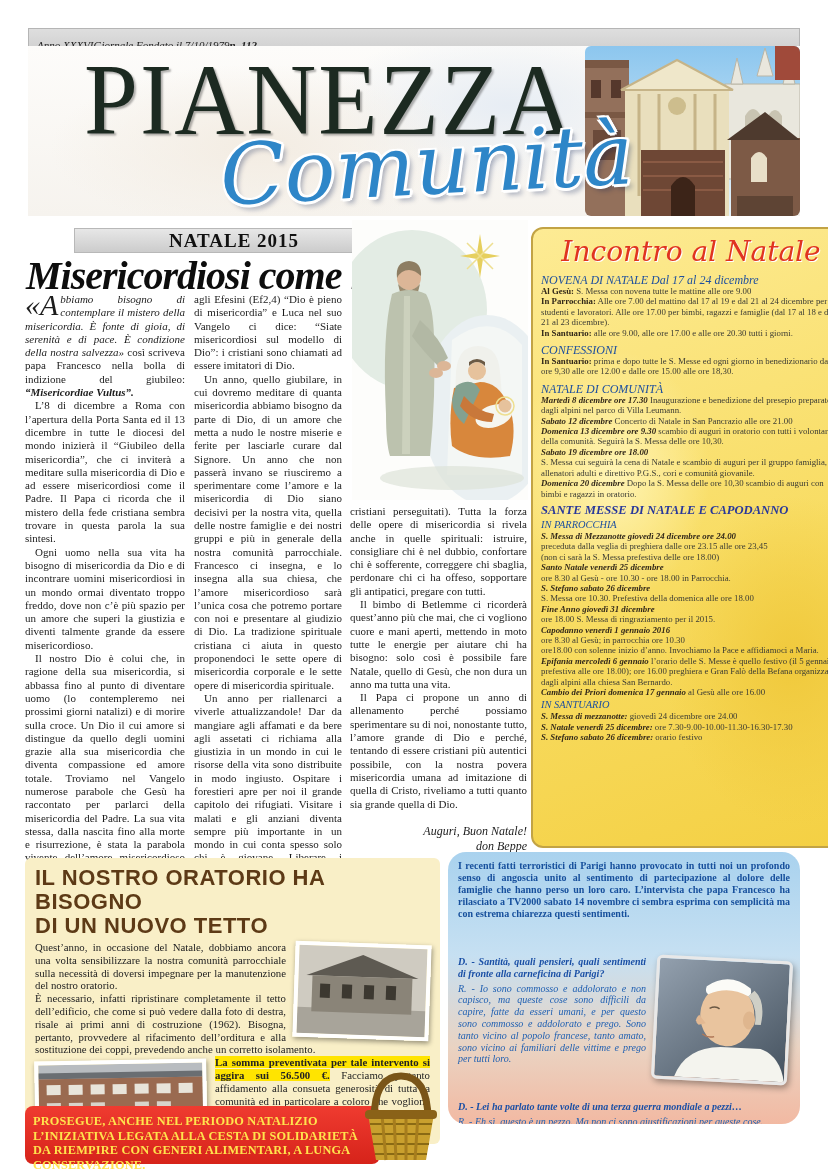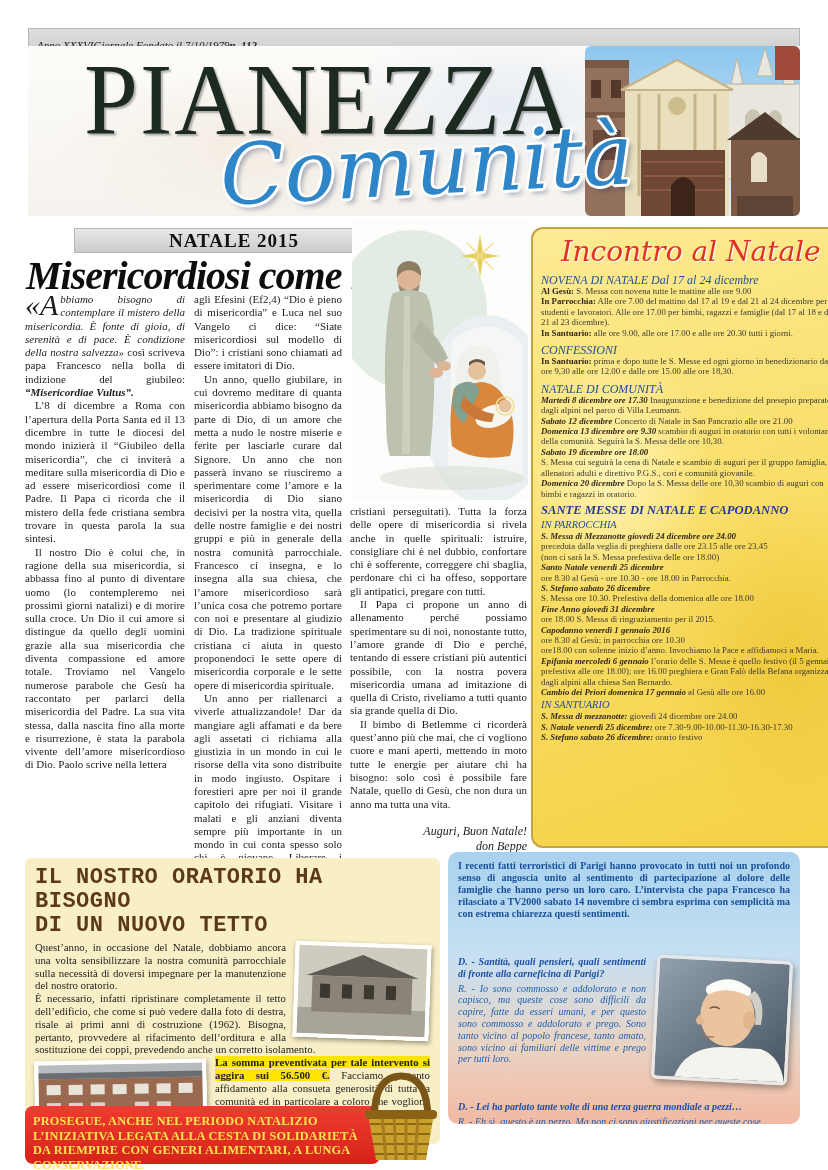--- a/index.html
+++ b/index.html
@@ -56,39 +56,39 @@
                  text-align:center;margin:2px 0 4px;text-shadow:1px 1px 0 #fff;}
   .sidebar-lines p{margin:0;font-size:8.8px;line-height:10.4px;color:#3b3b33;}
   .sidebar-lines p b{color:#33291a;}
   .sidebar-lines p.sec{color:#1d4f9e;font-weight:normal;font-style:italic;font-size:12px;line-height:12px;margin-top:6px;}
   .sidebar-lines p.big{color:#28389b;font-weight:bold;font-style:italic;font-size:12.6px;line-height:14px;margin-top:4px;}
   .sidebar-lines p.sub{color:#1d4f9e;font-weight:normal;font-style:italic;font-size:10.4px;line-height:12px;margin-top:2px;}
 
   
   .oratorio{position:absolute;left:25px;top:858px;width:415px;height:286px;background:#f9efc7;
             border-radius:6px;box-sizing:border-box;padding:8px 10px;overflow:hidden;}
-  .ora-title{font-family:Liberation Mono, monospace;font-weight:bold;font-size:22px;line-height:24px;
+  .ora-title{font-family:Liberation Sans, sans-serif;font-weight:bold;font-size:22px;line-height:24px;
              color:#5d3a16;letter-spacing:0.5px;margin:0;}
   .ora-body{margin-top:3px;font-size:10.8px;line-height:12.8px;text-align:justify;color:#222;}
   .ora-body p{margin:0;}
   .photo-old{float:right;width:128px;height:88px;margin:2px 0 4px 8px;border:4px solid #fff;
              transform:rotate(2deg);box-shadow:1px 2px 5px rgba(0,0,0,.4);}
   .photo-new{float:left;width:164px;height:92px;margin:4px 8px 2px 0;border:4px solid #fff;
              transform:rotate(-1deg);box-shadow:1px 2px 5px rgba(0,0,0,.4);}
   .hl{background:#ffe400;font-weight:bold;}
   .works{font-weight:bold;}
 
   
   .solidarity{position:absolute;left:25px;top:1106px;width:355px;height:58px;border-radius:8px;
               background:linear-gradient(#ef3b30,#d6231a);box-sizing:border-box;padding:8px 8px;
               color:#ffe44d;font-weight:bold;font-size:12.3px;line-height:14.5px;letter-spacing:0.2px;z-index:4;}
   .basket{position:absolute;left:360px;top:1066px;width:82px;height:100px;z-index:5;}
 
   
-  .interview{position:absolute;left:448px;top:852px;width:352px;height:272px;border-radius:10px;
+  .interview{position:absolute;left:448px;top:852px;width:352px;height:272px;border-radius:18px;
      box-sizing:border-box;padding:8px 10px;overflow:hidden;
      background:linear-gradient(180deg,#a9d2ee 0%,#c6e0f2 38%,#ead3c2 72%,#f2b9a2 100%);}
   .int-intro{margin:0 0 4px;font-weight:bold;font-size:10px;line-height:12px;color:#164f9c;text-align:justify;}
   .pope{float:right;width:130px;height:118px;margin:2px 0 4px 8px;border:3px solid #e8e8e8;
         border-radius:6px;transform:rotate(3deg);box-shadow:2px 3px 6px rgba(0,0,0,.35);overflow:hidden;}
   .qa p{margin:0 0 3px;font-size:10px;line-height:11.8px;font-style:italic;color:#2060b2;text-align:justify;}
   .qa p.q{font-weight:bold;color:#1a4fa5;margin-top:36px;}
 </style>
 </head>
 <body>
@@ -150,31 +150,32 @@
       <rect x="190" y="0" width="25" height="34" fill="#a04a3a"></rect>
     </svg>
   </div>
 
   <div class="kicker">NATALE 2015</div>
   <div class="art-title">Misericordiosi come il Padre</div>
 
   <div class="col col1">
       <p class="lead"><i>«Abbiamo bisogno di contemplare il mistero della misericordia. È fonte di gioia, di serenità e di pace. È condizione della nostra salvezza» </i>così scriveva papa Francesco nella bolla di indizione del giubileo: <b><i>“Misericordiae Vultus”.</i></b></p>
       <p class="">L’8 di dicembre a Roma con l’apertura della Porta Santa ed il 13 dicembre in tutte le diocesi del mondo inizierà il “Giubileo della misericordia”, che ci inviterà a meditare sulla misericordia di Dio e ad essere misericordiosi come il Padre. Il Papa ci ricorda che il mistero della fede cristiana sembra trovare in questa parola la sua sintesi.</p>
+      <p class="">Ogni uomo nella sua vita ha bisogno di misericordia da Dio e di incontrare uomini misericordiosi in un mondo ormai diventato troppo freddo, dove non c’è più spazio per un amore che superi la giustizia e diventi talmente grande da essere misericordioso.</p>
       <p class="">Il nostro Dio è colui che, in ragione della sua misericordia, si abbassa fino al punto di diventare uomo (lo contempleremo nei prossimi giorni natalizi) e di morire sulla croce. Un Dio il cui amore si distingue da quello degli uomini grazie alla sua misericordia che diventa compassione ed amore totale. Troviamo nel Vangelo numerose parabole che Gesù ha raccontato per parlarci della misericordia del Padre. La sua vita stessa, dalla nascita fino alla morte e risurrezione, è stata la parabola vivente dell’amore misericordioso di Dio. Paolo scrive nella lettera</p>
     </div>
   <div class="col col2">
       <p class="cont">agli Efesini (Ef2,4) “Dio è pieno di misericordia” e Luca nel suo Vangelo ci dice: “Siate misericordiosi sul modello di Dio”: i cristiani sono chiamati ad essere imitatori di Dio.</p>
       <p class="">Un anno, quello giubilare, in cui dovremo meditare di quanta misericordia abbiamo bisogno da parte di Dio, di un amore che metta a nudo le nostre miserie e ferite per lasciarle curare dal Signore. Un anno che non passerà invano se riusciremo a sperimentare come l’amore e la misericordia di Dio siano decisivi per la nostra vita, quella delle nostre famiglie e dei nostri gruppi e più in generale della nostra comunità parrocchiale. Francesco ci insegna, e lo insegna alla sua chiesa, che l’amore misericordioso sarà l’unica cosa che potremo portare con noi e presentare al giudizio di Dio. La tradizione spirituale cristiana ci aiuta in questo proponendoci le sette opere di misericordia corporale e le sette opere di misericordia spirituale.</p>
       <p class="">Un anno per riallenarci a viverle attualizzandole! Dar da mangiare agli affamati e da bere agli assetati ci richiama alla giustizia in un mondo in cui le risorse della vita sono distribuite in modo ingiusto. Ospitare i forestieri apre per noi il grande capitolo dei rifugiati. Visitare i malati e gli anziani diventa sempre più importante in un mondo in cui conta spesso solo chi è giovane. Liberare i prigionieri significa migliorare ed umanizzare la loro situazione ed impegnarsi per coloro che ingiustamente sono in prigione (prigionieri politici, a causa della loro religione,</p>
     </div>
   <div class="col col3">
       <p class="cont">cristiani perseguitati). Tutta la forza delle opere di misericordia si rivela anche in quelle spirituali: istruire, consigliare chi è nel dubbio, confortare chi è sofferente, correggere chi sbaglia, perdonare chi ci ha offeso, sopportare gli antipatici, pregare con tutti.</p>
+      <p class="">Il bimbo di Betlemme ci ricorderà quest’anno più che mai, che ci vogliono cuore e mani aperti, mettendo in moto tutte le energie per aiutare chi ha bisogno: solo così è possibile fare Natale, quello di Gesù, che non dura un anno ma tutta una vita.</p>
       <p class="">Il Papa ci propone un anno di allenamento perché possiamo sperimentare su di noi, nonostante tutto, l’amore grande di Dio e perché, tentando di essere cristiani più autentici possibile, con la nostra povera misericordia umana ad imitazione di quella di Cristo, riveliamo a tutti quanto sia grande quella di Dio.</p>
-      <p class="">Il bimbo di Betlemme ci ricorderà quest’anno più che mai, che ci vogliono cuore e mani aperti, mettendo in moto tutte le energie per aiutare chi ha bisogno: solo così è possibile fare Natale, quello di Gesù, che non dura un anno ma tutta una vita.</p>
     </div>
 
   <svg class="nativity" viewBox="0 0 176 280" xmlns="http://www.w3.org/2000/svg">
     <rect width="176" height="280" fill="#fdfdfb"></rect>
     <ellipse cx="60" cy="90" rx="75" ry="80" fill="#e3ece4"></ellipse>
     <ellipse cx="135" cy="190" rx="65" ry="95" fill="#eaf0f2"></ellipse>
     <path d="M100 120 q40 -30 70 5 l0 130 -75 0 Z" fill="#f4f7f5"></path>
     <g>
       <path d="M128 14 L131 33 L148 36 L131 39 L128 58 L125 39 L108 36 L125 33 Z" fill="#e6cf5e"></path>
       <path d="M115 23 L141 49 M141 23 L115 49" stroke="#eedf90" stroke-width="1.5"></path>

